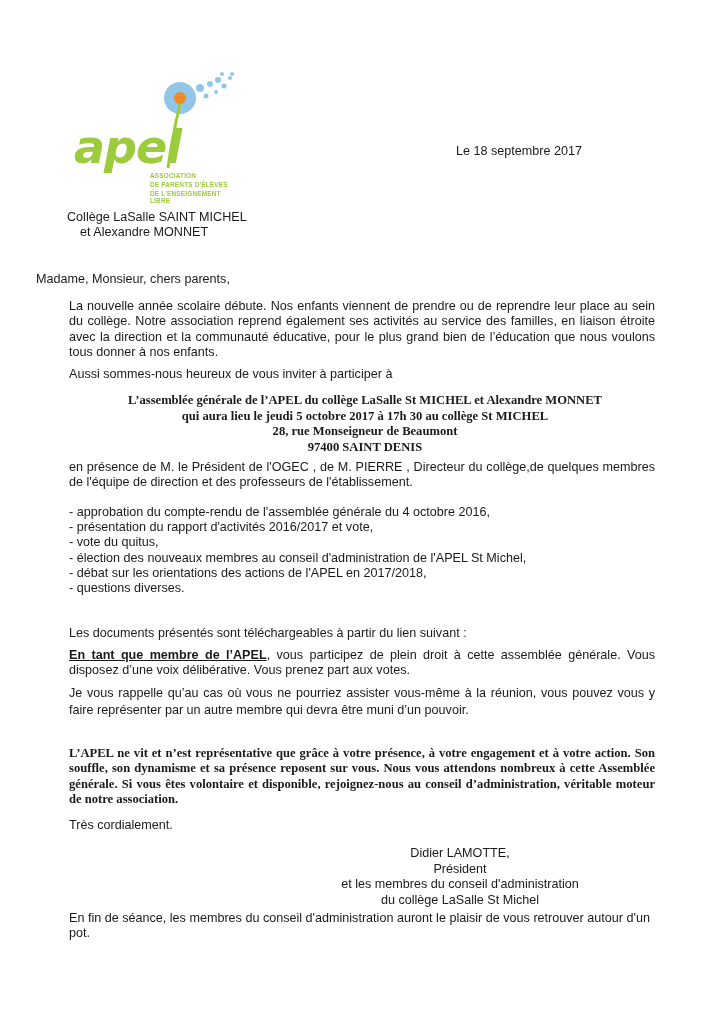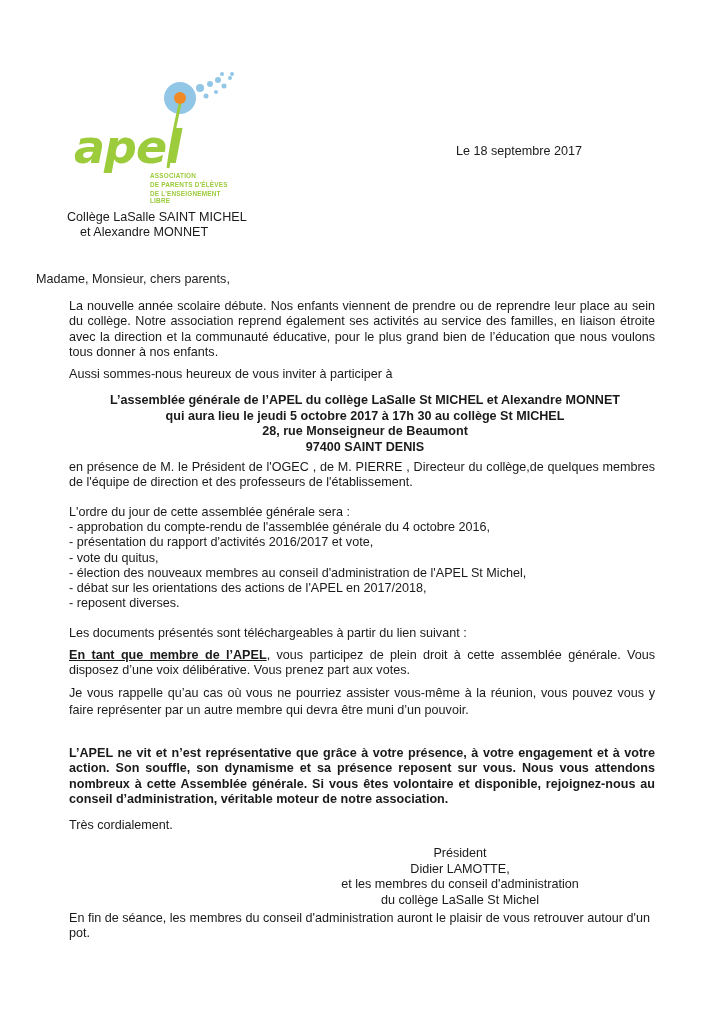--- a/index.html
+++ b/index.html
@@ -8,21 +8,21 @@
     .abs { position: absolute; }
     .logo { left: 66px; top: 68px; width: 170px; height: 140px; margin-left: 6px; }
     .logo-word { position: absolute; left: 2px; top: 52px; font-family: "DejaVu Sans", sans-serif;
                  font-size: 46px; font-weight: bold; font-style: italic; color: #9ccb3c; letter-spacing: -1px; }
     .logo-sub { position: absolute; left: 78px; font-size: 6.4px; color: #9ccb3c; font-weight: bold; text-transform: uppercase; letter-spacing: .2px; }
     .school { left: 67px; top: 210px; line-height: 15px; font-size: 12.6px; }
     .school .l2 { padding-left: 13px; }
     .date { left: 456px; top: 144px; text-align: center; }
     .salut { left: 0; width: 724px; top: 272px; text-align: left; padding-left: 36px; }
     .para { left: 69px; width: 586px; line-height: 15.3px; text-align: justify; }
-    .bold { font-weight: bold; }
+    .bold { font-weight: bold; font-family: Liberation Serif, serif; }
     .center { text-align: center; left: 60px; width: 610px; }
     .list div { line-height: 15.2px; }
     .u { text-decoration: underline; font-weight: bold; }
     .sig { left: 300px; width: 320px; text-align: center; line-height: 15.5px; }
   </style>
 </head>
 <body>
 
 <div class="abs logo">
   <svg width="170" height="140" style="position:absolute;left:0;top:0">
@@ -62,39 +62,38 @@
 <div class="abs center bold" style="top:393px; line-height:15.5px">
   <div>L’assemblée générale de l’APEL du collège LaSalle St MICHEL et Alexandre MONNET</div>
   <div>qui aura lieu le jeudi 5 octobre 2017 à 17h 30 au collège St MICHEL</div>
   <div>28, rue Monseigneur de Beaumont</div>
   <div>97400 SAINT DENIS</div>
 </div>
 
 <div class="abs para" style="top:460px">en présence de M. le Président de l'OGEC , de M. PIERRE , Directeur du collège,de quelques membres de l'équipe de direction et des professeurs de l'établissement.</div>
 
 <div class="abs para list" style="top:505px">
-  <div>L'ordre du jour de cette assemblée générale sera :</div>
   <div>- approbation du compte-rendu de l'assemblée générale du 4 octobre 2016,</div>
   <div>- présentation du rapport d'activités 2016/2017 et vote,</div>
   <div>- vote du quitus,</div>
   <div>- élection des nouveaux membres au conseil d'administration de l'APEL St Michel,</div>
   <div>- débat sur les orientations des actions de l'APEL en 2017/2018,</div>
-  <div>- reposent diverses.</div>
+  <div>- questions diverses.</div>
 </div>
 
 <div class="abs para" style="top:626px">Les documents présentés sont téléchargeables à partir du lien suivant :</div>
 
 <div class="abs para" style="top:648px"><span class="u">En tant que membre de l’APEL</span><span>, vous participez de plein droit à cette assemblée générale. Vous disposez d’une voix délibérative. Vous prenez part aux votes.</span></div>
 
 <div class="abs para" style="top:685px; line-height:17px">Je vous rappelle qu’au cas où vous ne pourriez assister vous-même à la réunion, vous pouvez vous y faire représenter par un autre membre qui devra être muni d’un pouvoir.</div>
 
 <div class="abs para bold" style="top:746px">L’APEL ne vit et n’est représentative que grâce à votre présence, à votre engagement et à votre action. Son souffle, son dynamisme et sa présence reposent sur vous. Nous vous attendons nombreux à cette Assemblée générale. Si vous êtes volontaire et disponible, rejoignez-nous au conseil d’administration, véritable moteur de notre association.</div>
 
 <div class="abs para" style="top:818px">Très cordialement.</div>
 
 <div class="abs sig" style="top:846px">
+  <div>Didier LAMOTTE,</div>
   <div>Président</div>
-  <div>Didier LAMOTTE,</div>
   <div>et les membres du conseil d'administration</div>
   <div>du collège LaSalle St Michel</div>
 </div>
 
 <div class="abs para" style="top:911px; text-align:left; width:600px">En fin de séance, les membres du conseil d'administration auront le plaisir de vous retrouver autour d'un pot.</div>
 
 </body></html>

